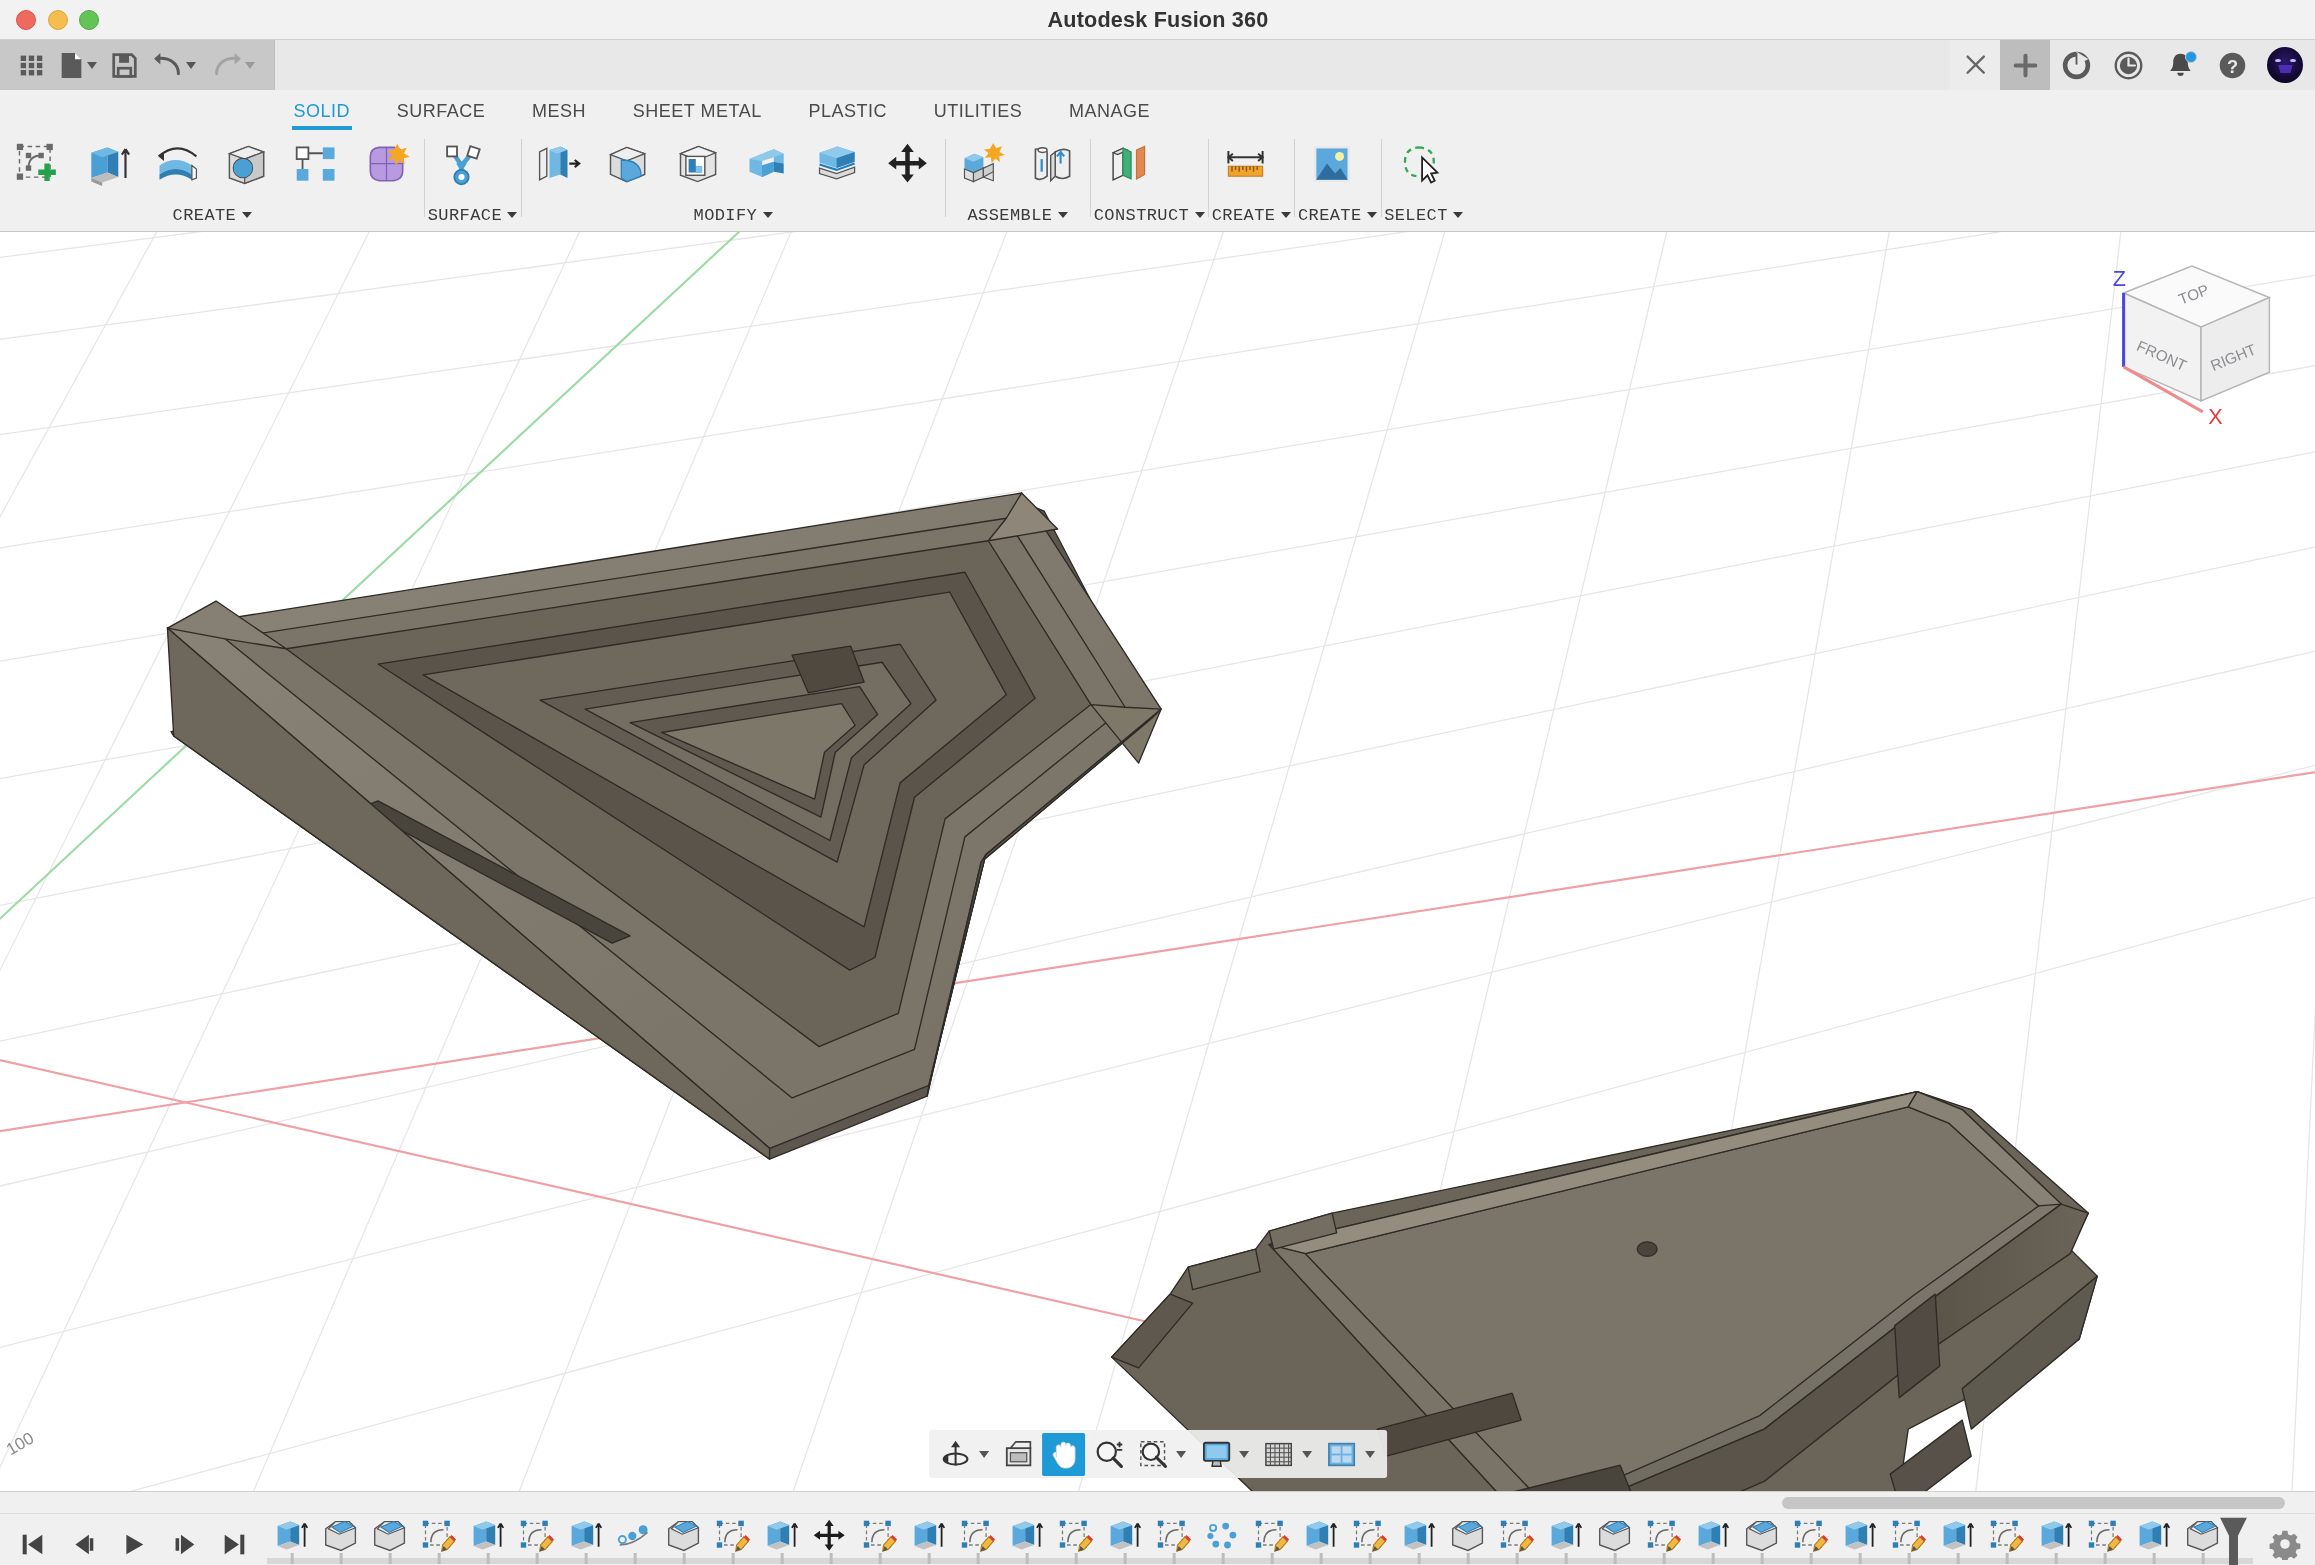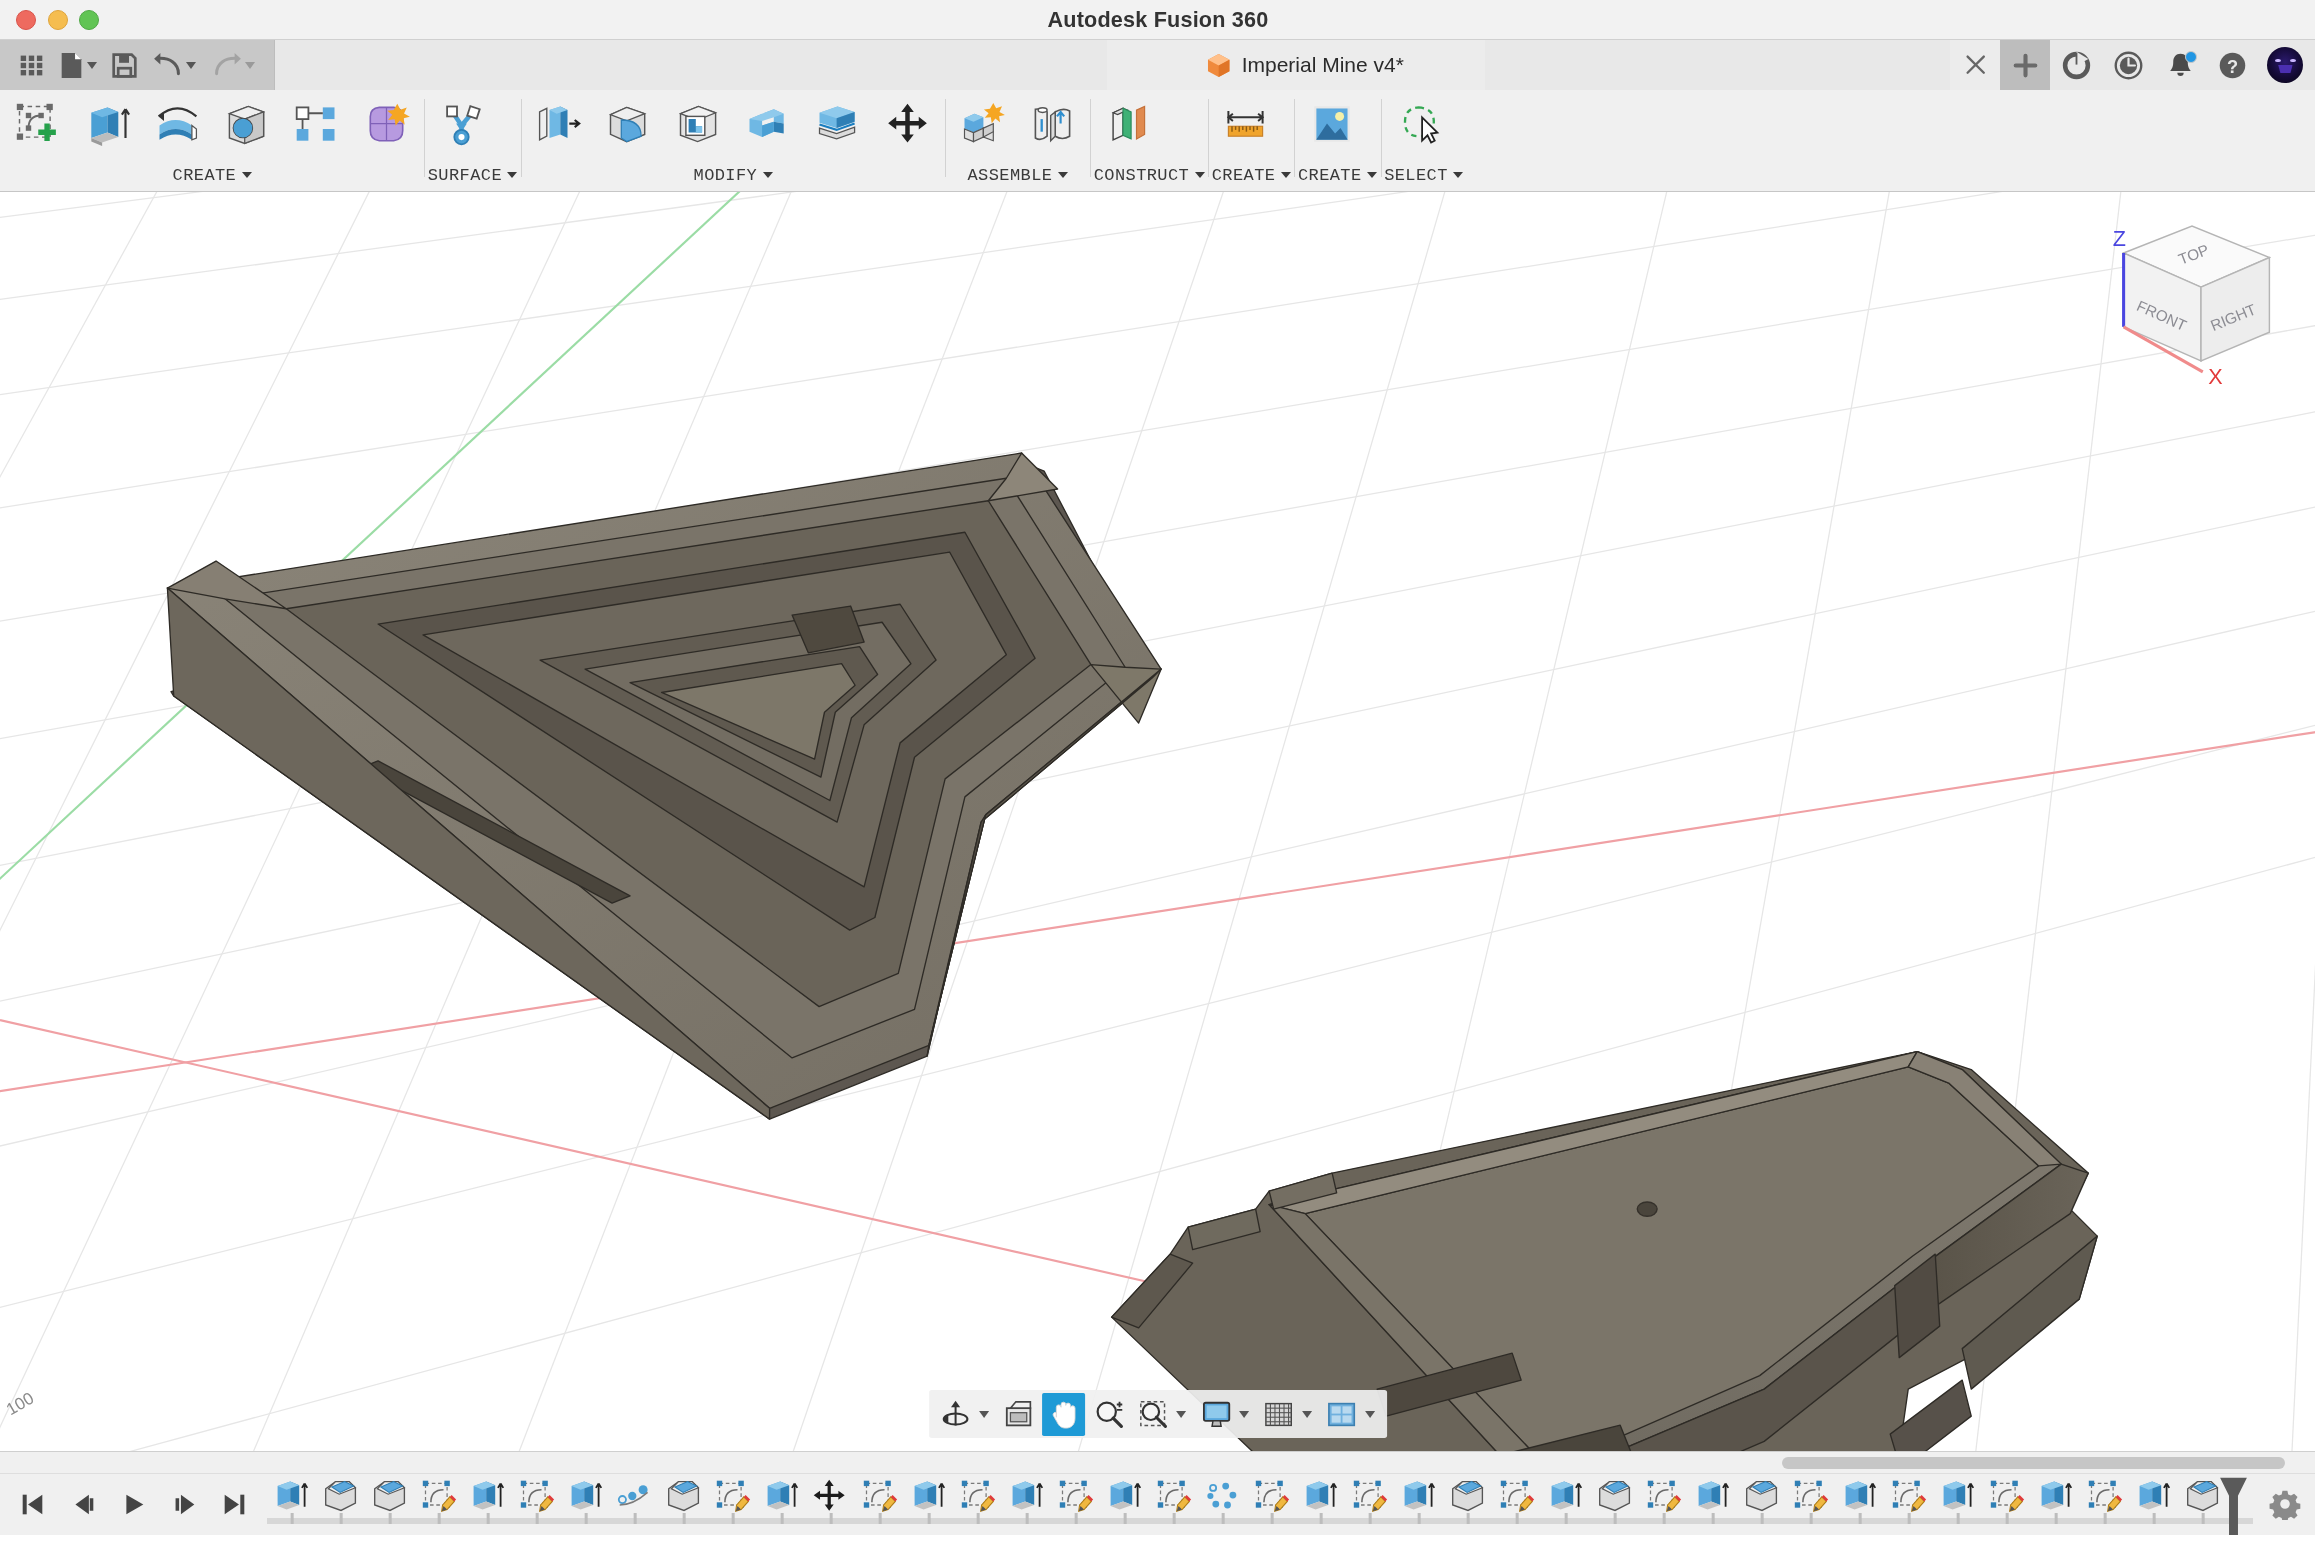--- a/index.html
+++ b/index.html
@@ -260,28 +260,20 @@
     <div class="qa-btn">
       <svg width="31" height="27" viewBox="0 0 34 30">
         <path d="M6 24 C6 12 16 7 26 7" fill="none" stroke="#a3a3a3" stroke-width="3.4" stroke-linecap="round"></path>
         <path d="M26 1 L33 7.5 L26 14 z" fill="#a3a3a3"></path>
       </svg>
       <span class="caret dim"></span>
     </div>
   </div>
 
   <div class="tabzone">
-    <div class="doc-tab">
-      <svg class="cube-icon" viewBox="0 0 26 28">
-        <path d="M13 1 L25 7.5 L25 20.5 L13 27 L1 20.5 L1 7.5 z" fill="#f08a3c"></path>
-        <path d="M13 1 L25 7.5 L13 14 L1 7.5 z" fill="#ffc08a"></path>
-        <path d="M13 14 L25 7.5 L25 20.5 L13 27 z" fill="#e07527"></path>
-      </svg>
-      <span class="doc-tab-title">Imperial Mine v4*</span>
-    </div>
 
     <div class="tab-right">
       <div class="tr-btn close">
         <svg width="23.4" height="23.4" viewBox="0 0 26 26">
           <path d="M4 4 L22 22 M22 4 L4 22" stroke="#666" stroke-width="2.6" stroke-linecap="round"></path>
         </svg>
       </div>
       <div class="tr-btn plus">
         <svg width="25" height="25" viewBox="0 0 28 28">
           <path d="M14 3 V25 M3 14 H25" stroke="#6a6a6a" stroke-width="4.6" stroke-linecap="round"></path>
@@ -316,20 +308,29 @@
       </div>
       <div class="avatar">
           <i></i>
         </div>
     </div>
   </div>
 </div>
 
 <div class="ribbon">
 
+  <div class="ribbon-tabs">
+    <div class="rtab active">SOLID</div>
+    <div class="rtab">SURFACE</div>
+    <div class="rtab">MESH</div>
+    <div class="rtab">SHEET METAL</div>
+    <div class="rtab">PLASTIC</div>
+    <div class="rtab">UTILITIES</div>
+    <div class="rtab">MANAGE</div>
+  </div>
 
   <div class="ribbon-body">
 
 
     <div class="panels">
 
       <div class="panel">
         <div class="panel-icons">
           <div class="tool">
             <svg width="47" height="45" viewBox="0 0 52 50">

